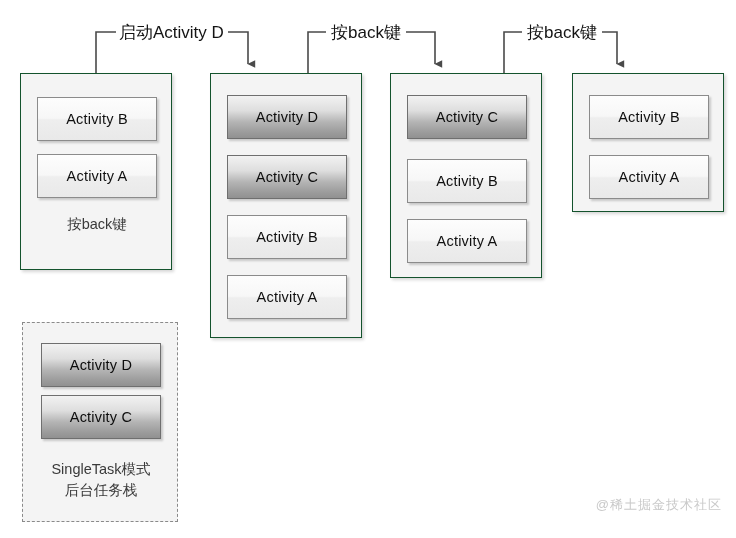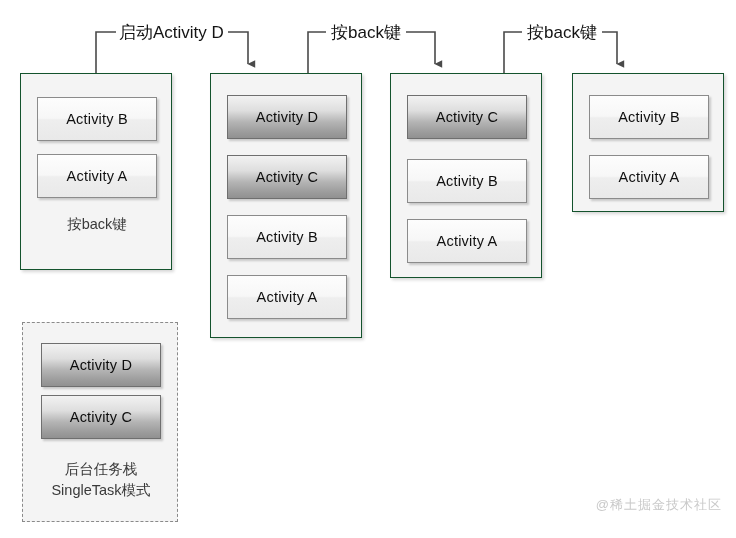--- a/index.html
+++ b/index.html
@@ -178,20 +178,20 @@
   </div>
 
   <div class="stack dashed" style="left:22px; top:322px; width:156px; height:200px;">
     <div class="activity highlight" style="left:18px; top:20px; width:120px; height:44px;">
       <span>Activity D</span>
     </div>
     <div class="activity highlight" style="left:18px; top:72px; width:120px; height:44px;">
       <span>Activity C</span>
     </div>
     <div class="stack-caption" style="left:0px; top:136px; width:156px;">
+      <div>SingleTask模式</div>
       <div>后台任务栈</div>
-      <div>SingleTask模式</div>
     </div>
   </div>
 
   <div class="watermark">@稀土掘金技术社区</div>
 
 </div>
 
 </body></html>

